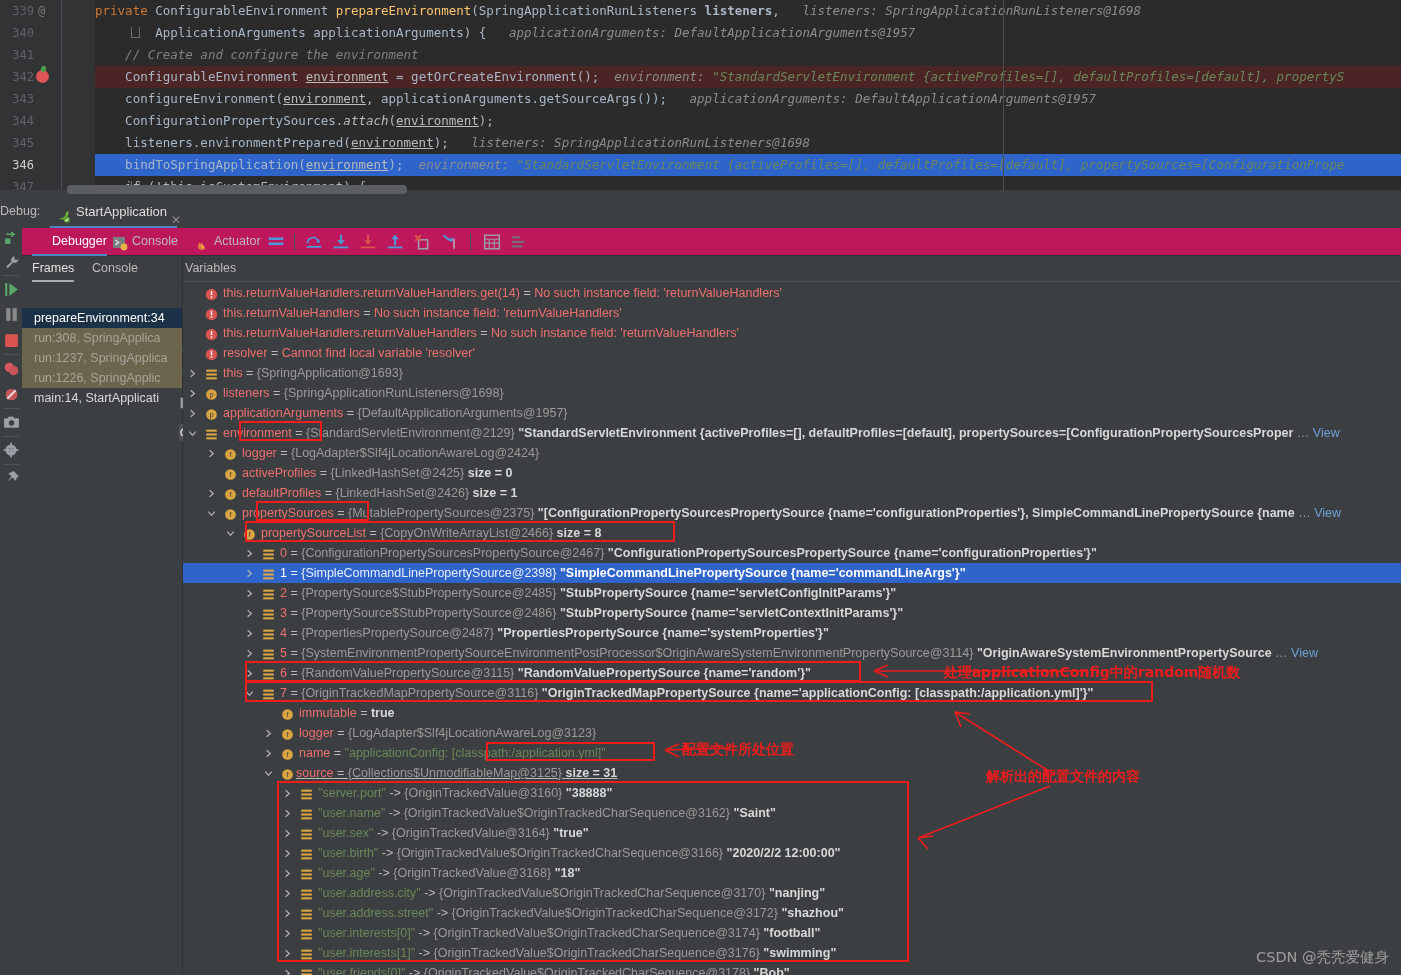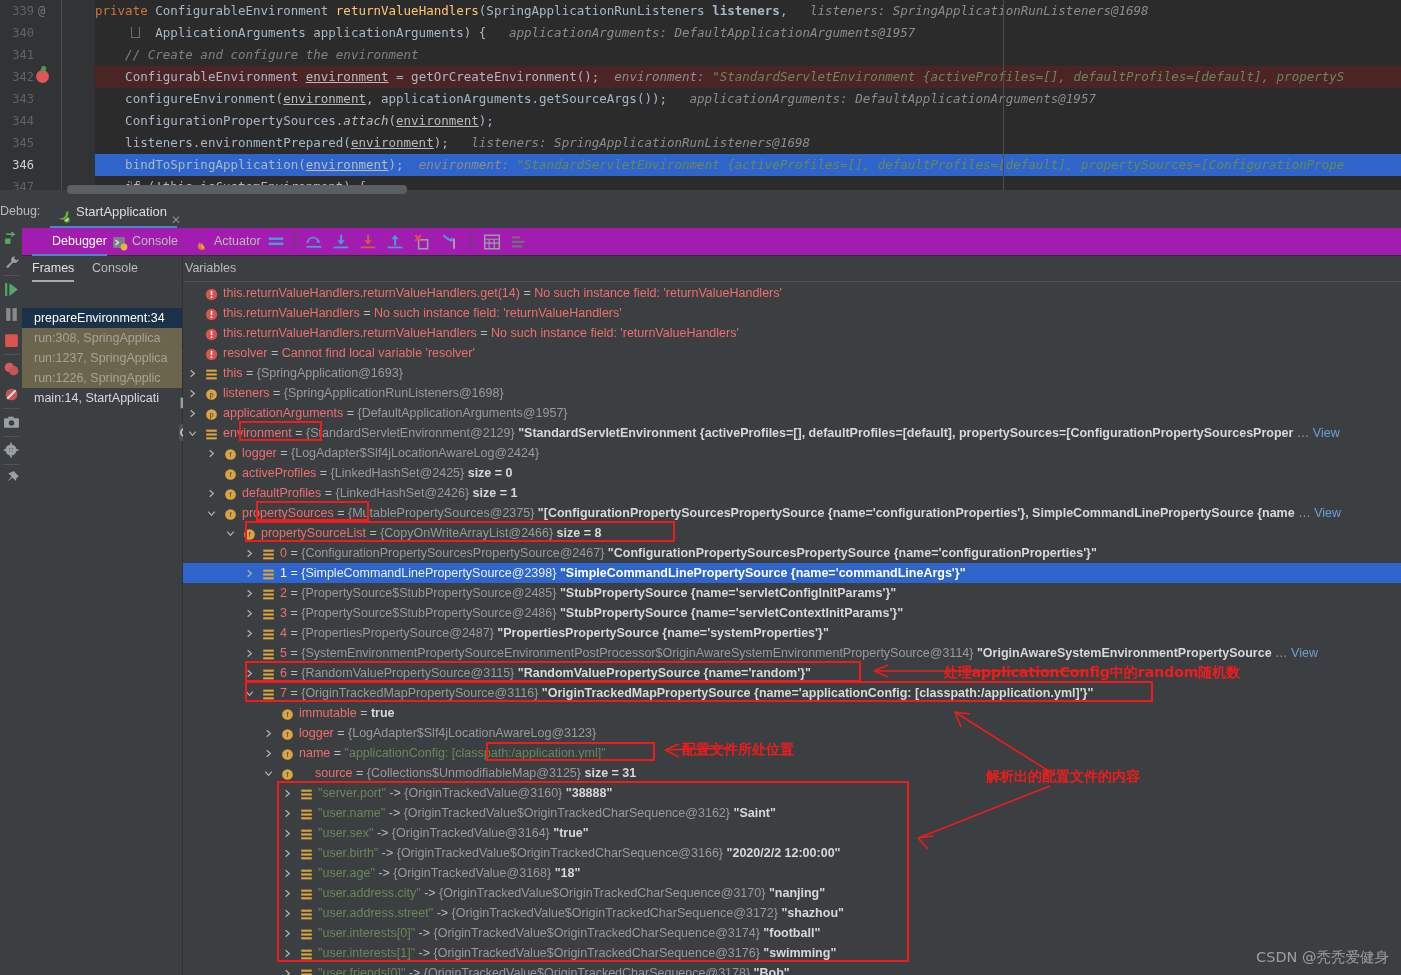--- a/index.html
+++ b/index.html
@@ -91,21 +91,21 @@
   #rail {
     position:absolute; left:0; top:228px; width:22px; height:747px;
     background:#3c3f41;
   }
   .rail-ic { position:absolute; left:3px; width:17px; height:17px; }
   .rail-div { position:absolute; left:3px; width:16px; height:1px; background:#4e5254; }
 
   
   #dbg-toolbar {
     position:absolute; left:22px; top:228px; width:1379px; height:28px;
-    background:#a21caf; border-bottom:1px solid #2f3133;
+    background:#be185d; border-bottom:1px solid #2f3133;
   }
   .dtab {
     position:absolute; top:0; height:28px; line-height:27px;
     font-size:12.5px; color:#bbbbbb; padding-left:20px;
   }
   .dtab.active { border-bottom:2px solid #4a88c7; color:#ffffff; }
   .dtab .ic { position:absolute; left:0; top:6px; width:16px; height:16px; }
   .tbsep { position:absolute; top:5px; width:1px; height:18px; background:#4e5254; }
   .tbic { position:absolute; top:5px; width:18px; height:18px; }
 
@@ -212,21 +212,21 @@
       <div class="ln" style="top: 132px; line-height: 22px;">345</div>
       <div class="ln" style="top: 154px; line-height: 22px; color: rgb(208, 208, 208);">346</div>
       <div class="ln" style="top: 176px; line-height: 22px;">347</div>
     </div>
   <div id="gutter2">
       <div class="gicon" style="top: 27px; left: 69px; width: 9px; height: 11px; border-top: none; border-right: 1px solid rgb(107, 110, 112); border-bottom: 1px solid rgb(107, 110, 112); border-left: 1px solid rgb(107, 110, 112); border-image: initial;"></div>
       <div class="gicon" style="top: 181px; left: 69px; width: 9px; height: 11px; border-top: none; border-right: 1px solid rgb(107, 110, 112); border-bottom: 1px solid rgb(107, 110, 112); border-left: 1px solid rgb(107, 110, 112); border-image: initial;"></div>
     </div>
   <div id="editor-rows">
       <div class="lrow" style="top: 0px;"></div>
-      <div class="codeline" style="top: 0px;"><span class="kw">private </span><span class="ty">ConfigurableEnvironment </span><span class="mth">returnValueHandlers</span><span class="pl">(SpringApplicationRunListeners </span><span class="pl" style="font-weight:bold">listeners</span><span class="pl">,</span>   <span class="hint">listeners: SpringApplicationRunListeners@1698</span></div>
+      <div class="codeline" style="top: 0px;"><span class="kw">private </span><span class="ty">ConfigurableEnvironment </span><span class="mth">prepareEnvironment</span><span class="pl">(SpringApplicationRunListeners </span><span class="pl" style="font-weight:bold">listeners</span><span class="pl">,</span>   <span class="hint">listeners: SpringApplicationRunListeners@1698</span></div>
       <div class="lrow" style="top: 22px;"></div>
       <div class="codeline" style="top: 22px;">        <span class="ty">ApplicationArguments applicationArguments</span><span class="pl">) {</span>   <span class="hint">applicationArguments: DefaultApplicationArguments@1957</span></div>
       <div class="lrow" style="top: 44px;"></div>
       <div class="codeline" style="top: 44px; text-align: center;">    <span class="cmt">// Create and configure the environment</span></div>
       <div class="lrow hl-red" style="top: 66px;"></div>
       <div class="codeline" style="top: 66px;">    <span class="ty">ConfigurableEnvironment </span><span class="undl">environment</span><span class="pl"> = </span><span class="pl">getOrCreateEnvironment();</span>  <span class="hint">environment: </span><span class="hintv">"StandardServletEnvironment {activeProfiles=[], defaultProfiles=[default], propertyS</span></div>
       <div class="lrow" style="top: 88px;"></div>
       <div class="codeline" style="top: 88px;">    <span class="pl">configureEnvironment(</span><span class="undl">environment</span><span class="pl">, applicationArguments.getSourceArgs());</span>   <span class="hint">applicationArguments: DefaultApplicationArguments@1957</span></div>
       <div class="lrow" style="top: 110px;"></div>
       <div class="codeline" style="top: 110px;">    <span class="pl">ConfigurationPropertySources.</span><span class="ital">attach</span><span class="pl">(</span><span class="undl">environment</span><span class="pl">);</span></div>
@@ -732,21 +732,21 @@
       <span class="vtext" style="left: 116px;"><span class="n-fld">name</span><span class="eq"> = </span><span class="v-grn">"applicationConfig: [classpath:/application.yml]"</span></span>
     </div>
     <div class="vrow" style="top: 481px;">
       <span class="arrow" style="left: 80px;"><svg width="11" height="11" viewBox="0 0 12 12" style="margin-top:1px">
           <path d="M2.5 4l3.5 4 3.5-4" stroke="#b0b0b0" stroke-width="1.4" fill="none"></path>
         </svg></span>
       <span class="vicon" style="left: 98px;"><svg width="13" height="13" viewBox="0 0 16 16">
           <circle cx="8" cy="8" r="6.6" fill="#d9a441"></circle>
           <text x="8" y="11.5" font-size="9" text-anchor="middle" fill="#3c3f41" font-family="sans-serif">f</text>
         </svg></span>
-      <span class="vtext" style="left: 132px;"><span class="n-fld">source</span><span class="eq"> = </span><span class="v-ref">{Collections$UnmodifiableMap@3125}</span><span class="v-size">  size = 31</span></span>
+      <span class="vtext" style="left: 113px; text-decoration: underline;"><span class="n-fld">source</span><span class="eq"> = </span><span class="v-ref">{Collections$UnmodifiableMap@3125}</span><span class="v-size">  size = 31</span></span>
     </div>
     <div class="vrow" style="top: 501px;">
       <span class="arrow" style="left: 99px;"><svg width="11" height="11" viewBox="0 0 12 12" style="margin-top:1px">
           <path d="M4 2.5l4 3.5-4 3.5" stroke="#b0b0b0" stroke-width="1.4" fill="none"></path>
         </svg></span>
       <span class="vicon" style="left: 117px;"><svg width="13" height="13" viewBox="0 0 16 16">
           <rect x="1.5" y="2" width="13" height="2.6" fill="#d9a441"></rect>
           <rect x="1.5" y="6.7" width="13" height="2.6" fill="#d9a441"></rect>
           <rect x="1.5" y="11.4" width="13" height="2.6" fill="#d9a441"></rect>
         </svg></span>

